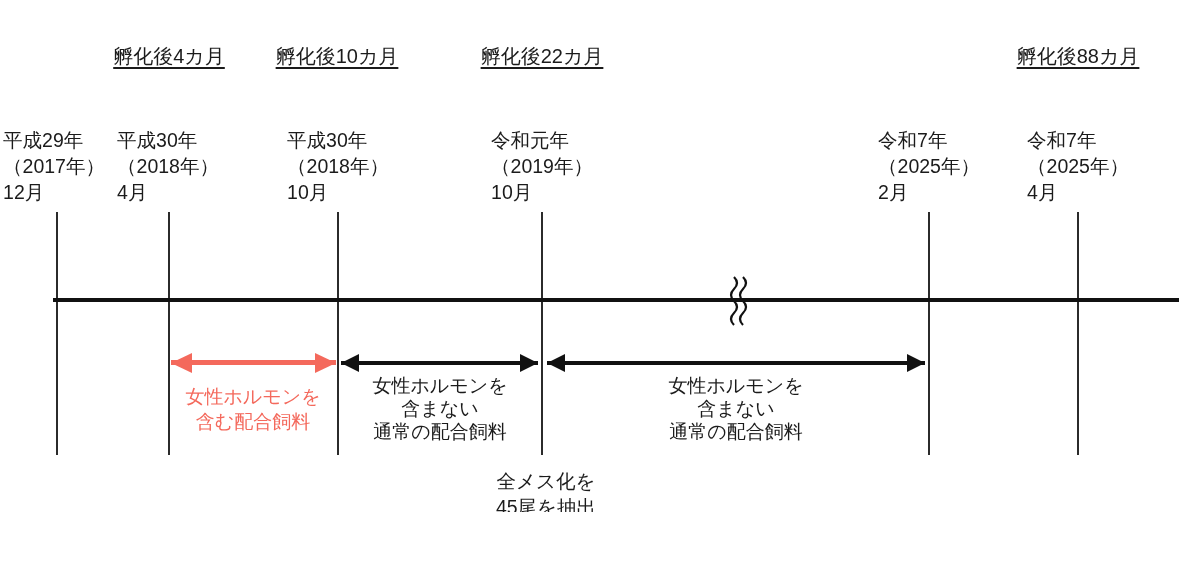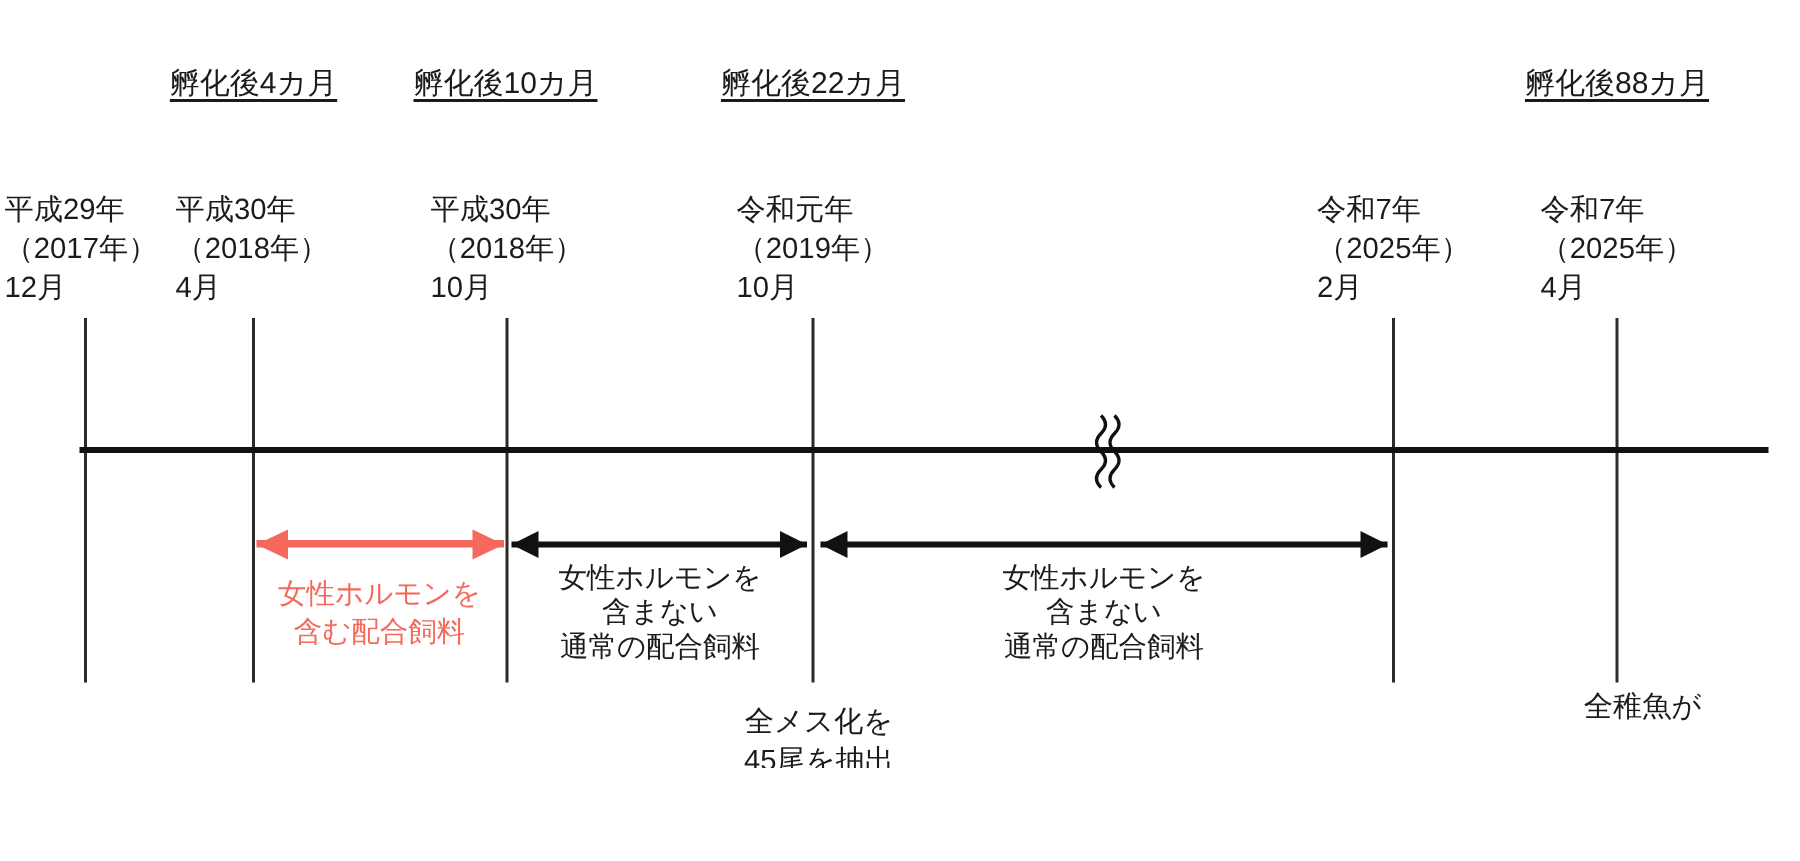--- a/index.html
+++ b/index.html
@@ -119,16 +119,15 @@
     <div>通常の配合飼料</div>
   </div>
 
   <div class="note" style="left:546px;top:468px">
     <div>全メス化を</div>
     <div>45尾を抽出</div>
     <div>全メス化を</div>
     <div>確認</div>
   </div>
   <div class="note" style="left:1095px;top:459px;line-height:25px">
-    <div>全稚魚が</div>
   </div>
 
 </div>
 
 </body></html>

